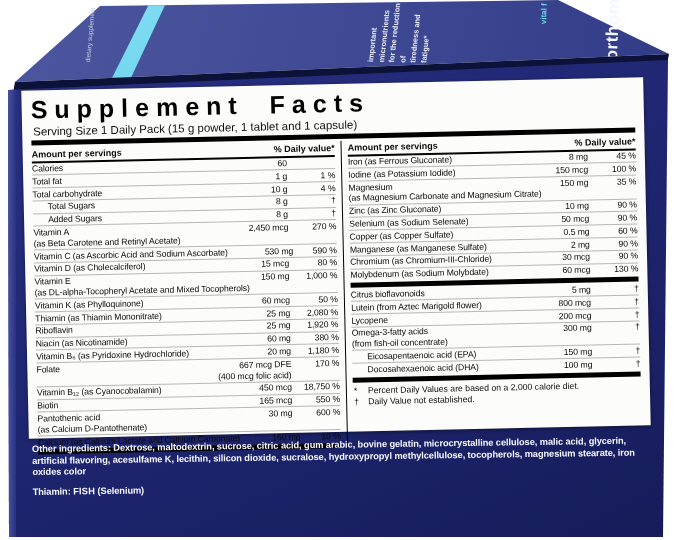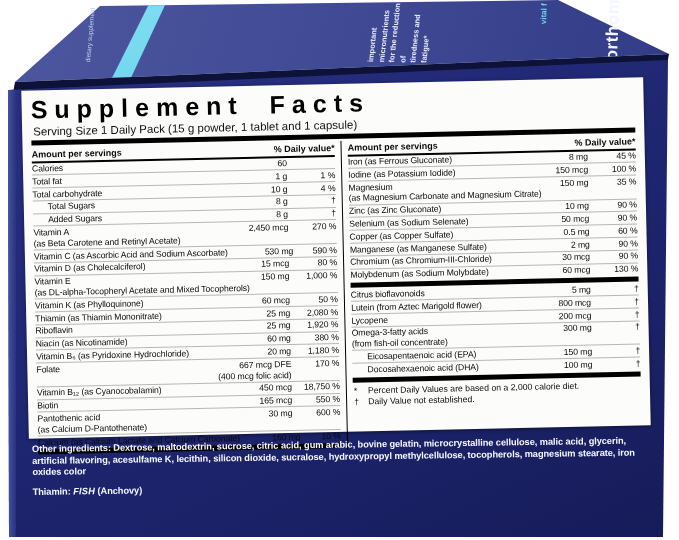--- a/index.html
+++ b/index.html
@@ -91,21 +91,21 @@
   .sf-note-mark{width:14px;padding-left:1px;}
   .sf-note-text{flex:1;}
   
   .bottom-text{
     position:absolute;left:32px;top:444px;width:608px;
     transform:rotate(-0.8deg);transform-origin:0 0;
     color:#f4f6ff;font-size:9.3px;line-height:11.5px;letter-spacing:-0.1px;font-weight:bold;
   }
   .bottom-text p{margin:0;}
   .bt-contains{margin-top:8px !important;}
-  .bt-fish{font-weight:bold;letter-spacing:0.2px;font-style:italic;}
+  .bt-fish{font-weight:bold;letter-spacing:0.2px;}
 </style>
 </head>
 <body>
 
 <div class="scene">
 
   <div class="lid">
     <div class="lid-stripe"></div>
   </div>
   <div class="lid-side-text">dietary supplement</div>
@@ -399,16 +399,16 @@
               <span class="sf-note-mark">†</span>
               <span class="sf-note-text">Daily Value not established.</span>
             </div>
           </div>
       </div>
     </div>
   </div>
 
   <div class="bottom-text">
     <p><b>Other ingredients:</b> <span>Dextrose, maltodextrin, sucrose, citric acid, gum arabic, bovine gelatin, microcrystalline cellulose, malic acid, glycerin, artificial flavoring, acesulfame K, lecithin, silicon dioxide, sucralose, hydroxypropyl methylcellulose, tocopherols, magnesium stearate, iron oxides color</span></p>
-    <p class="bt-contains"><span>Thiamin:</span> <span class="bt-fish">FISH</span> <span>(Anchovy)</span></p>
+    <p class="bt-contains"><span>Thiamin:</span> <span class="bt-fish">FISH</span> <span>(Selenium)</span></p>
   </div>
 
 </div>
 
 </body></html>

